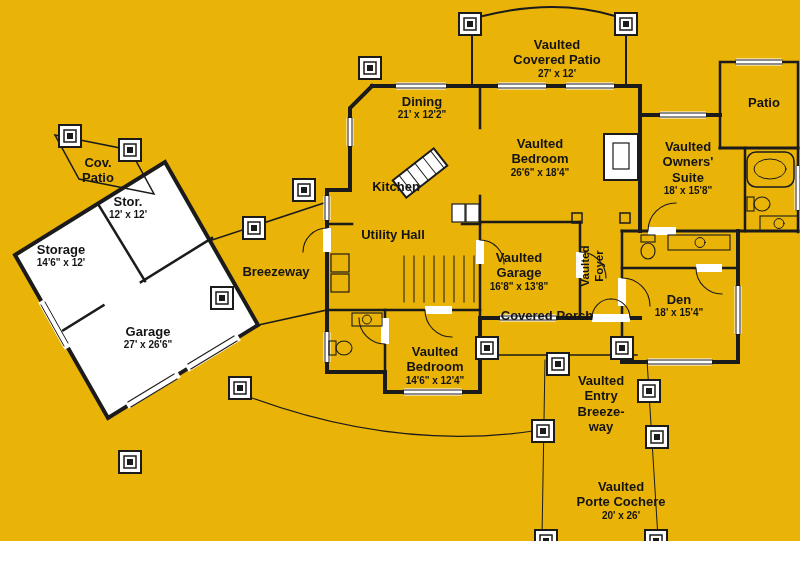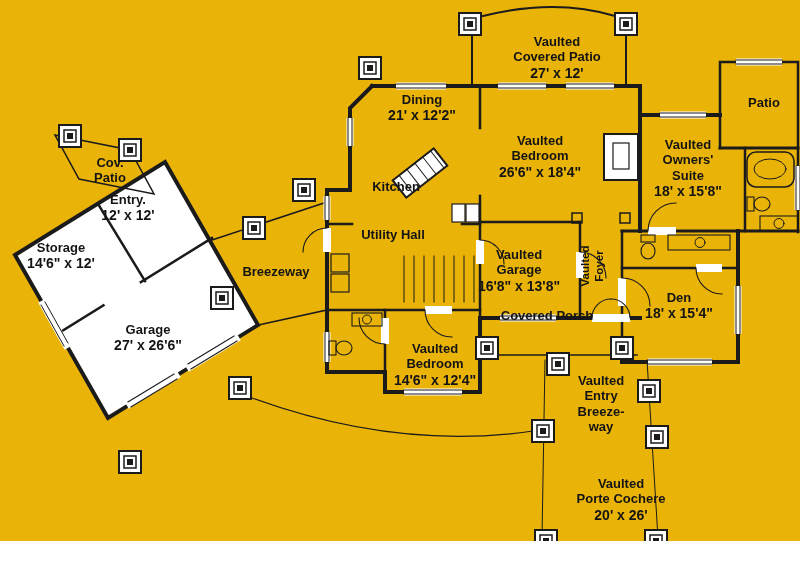--- a/index.html
+++ b/index.html
@@ -2,21 +2,21 @@
 <html><head>
 <meta charset="utf-8">
 <style>
   html,body{margin:0;padding:0;background:#fff;}
   .plan{position:relative;width:800px;height:541px;background:#eab308;overflow:hidden;
         font-family:"Liberation Sans",sans-serif;}
   .plan svg{position:absolute;left:0;top:0;}
   .lbl{position:absolute;transform:translate(-50%,-50%);text-align:center;
        font-weight:bold;font-size:13px;line-height:1.18;color:#141414;white-space:nowrap;}
   .lbl .ln{display:block;}
-  .lbl .dim{font-size:14px;}
+  .lbl .dim{font-size:10px;}
   .lbl.rot{transform:translate(-50%,-50%) rotate(-90deg);font-size:11.5px;}
 </style>
 </head>
 <body>
 
 <div class="plan">
 
 <svg width="800" height="588" viewBox="0 0 800 588">
   <defs>
     <g id="pillar">
@@ -229,27 +229,27 @@
     <span class="ln">Vaulted</span>
     <span class="ln">Owners'</span>
     <span class="ln">Suite</span>
     <span class="ln dim">18' x 15'8"</span>
   </div>
 
   <div class="lbl" style="left:396px;top:187px">
     <span class="ln">Kitchen</span>
   </div>
 
-  <div class="lbl" style="left:110px;top:170px">
+  <div class="lbl" style="left:98px;top:170px">
     <span class="ln">Cov.</span>
     <span class="ln">Patio</span>
   </div>
 
   <div class="lbl" style="left:128px;top:208px">
-    <span class="ln">Entry.</span>
+    <span class="ln">Stor.</span>
     <span class="ln dim">12' x 12'</span>
   </div>
 
   <div class="lbl" style="left:61px;top:256px">
     <span class="ln">Storage</span>
     <span class="ln dim">14'6" x 12'</span>
   </div>
 
   <div class="lbl" style="left:276px;top:272px">
     <span class="ln">Breezeway</span>

